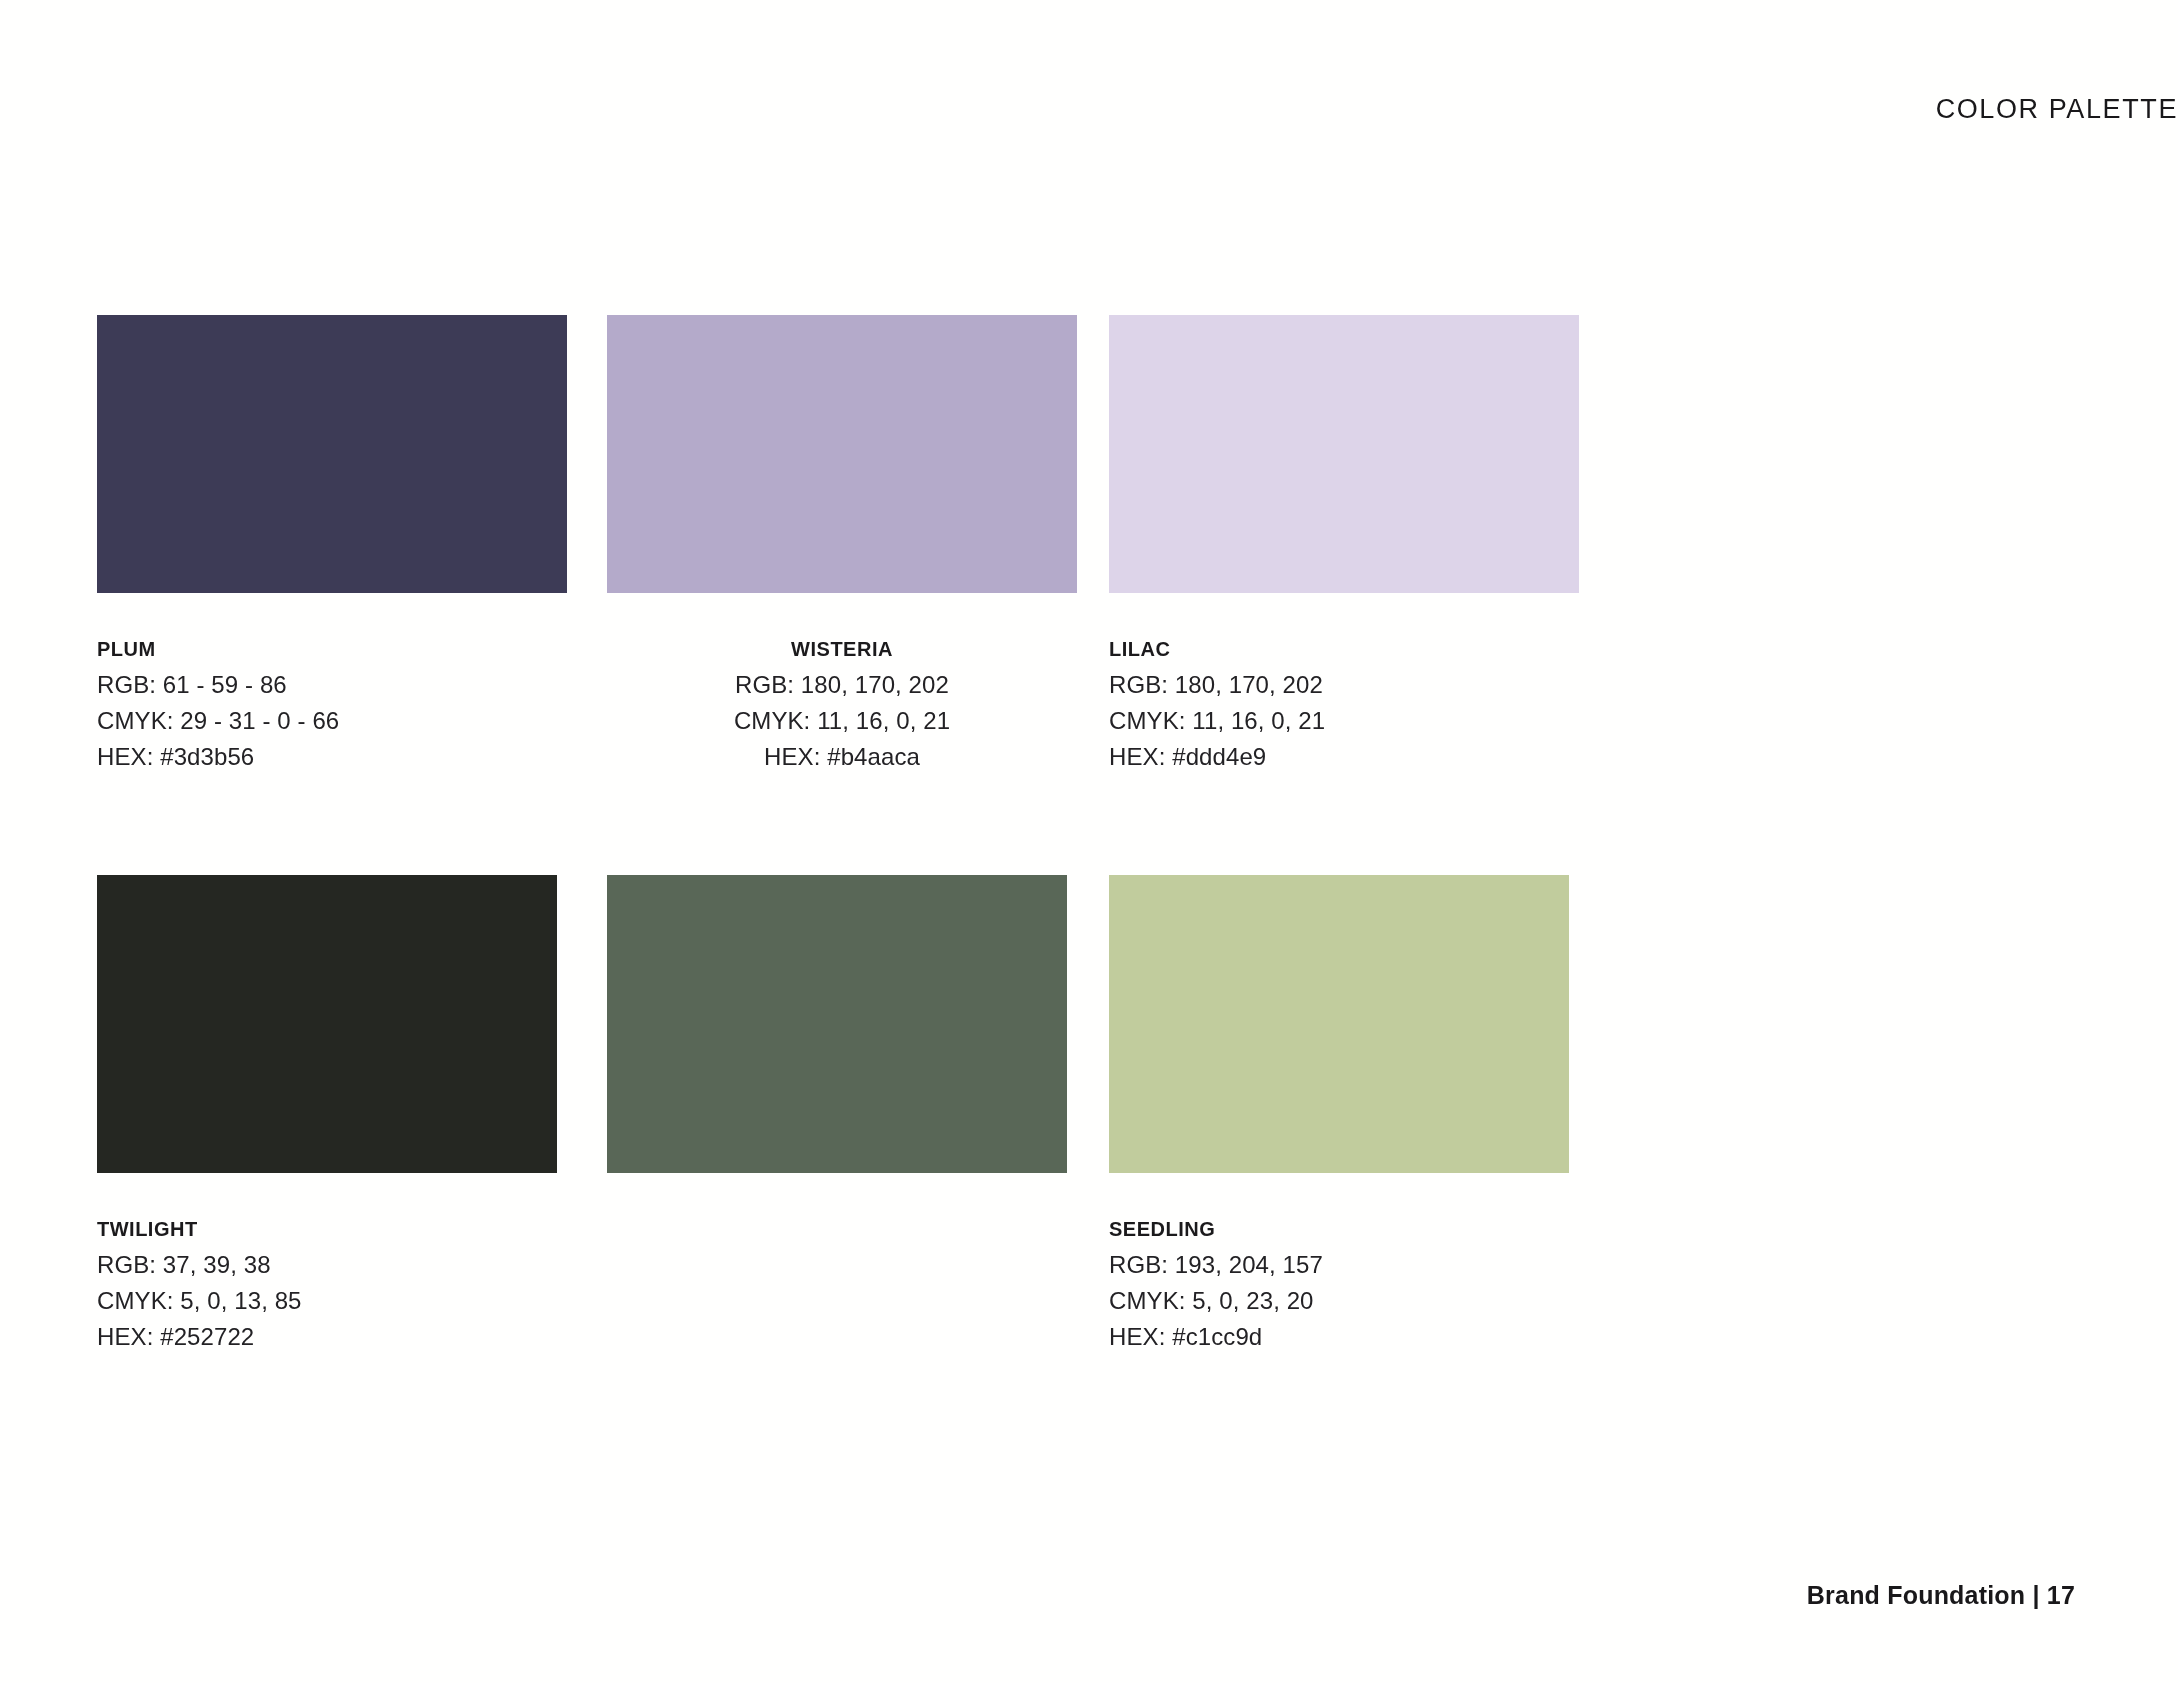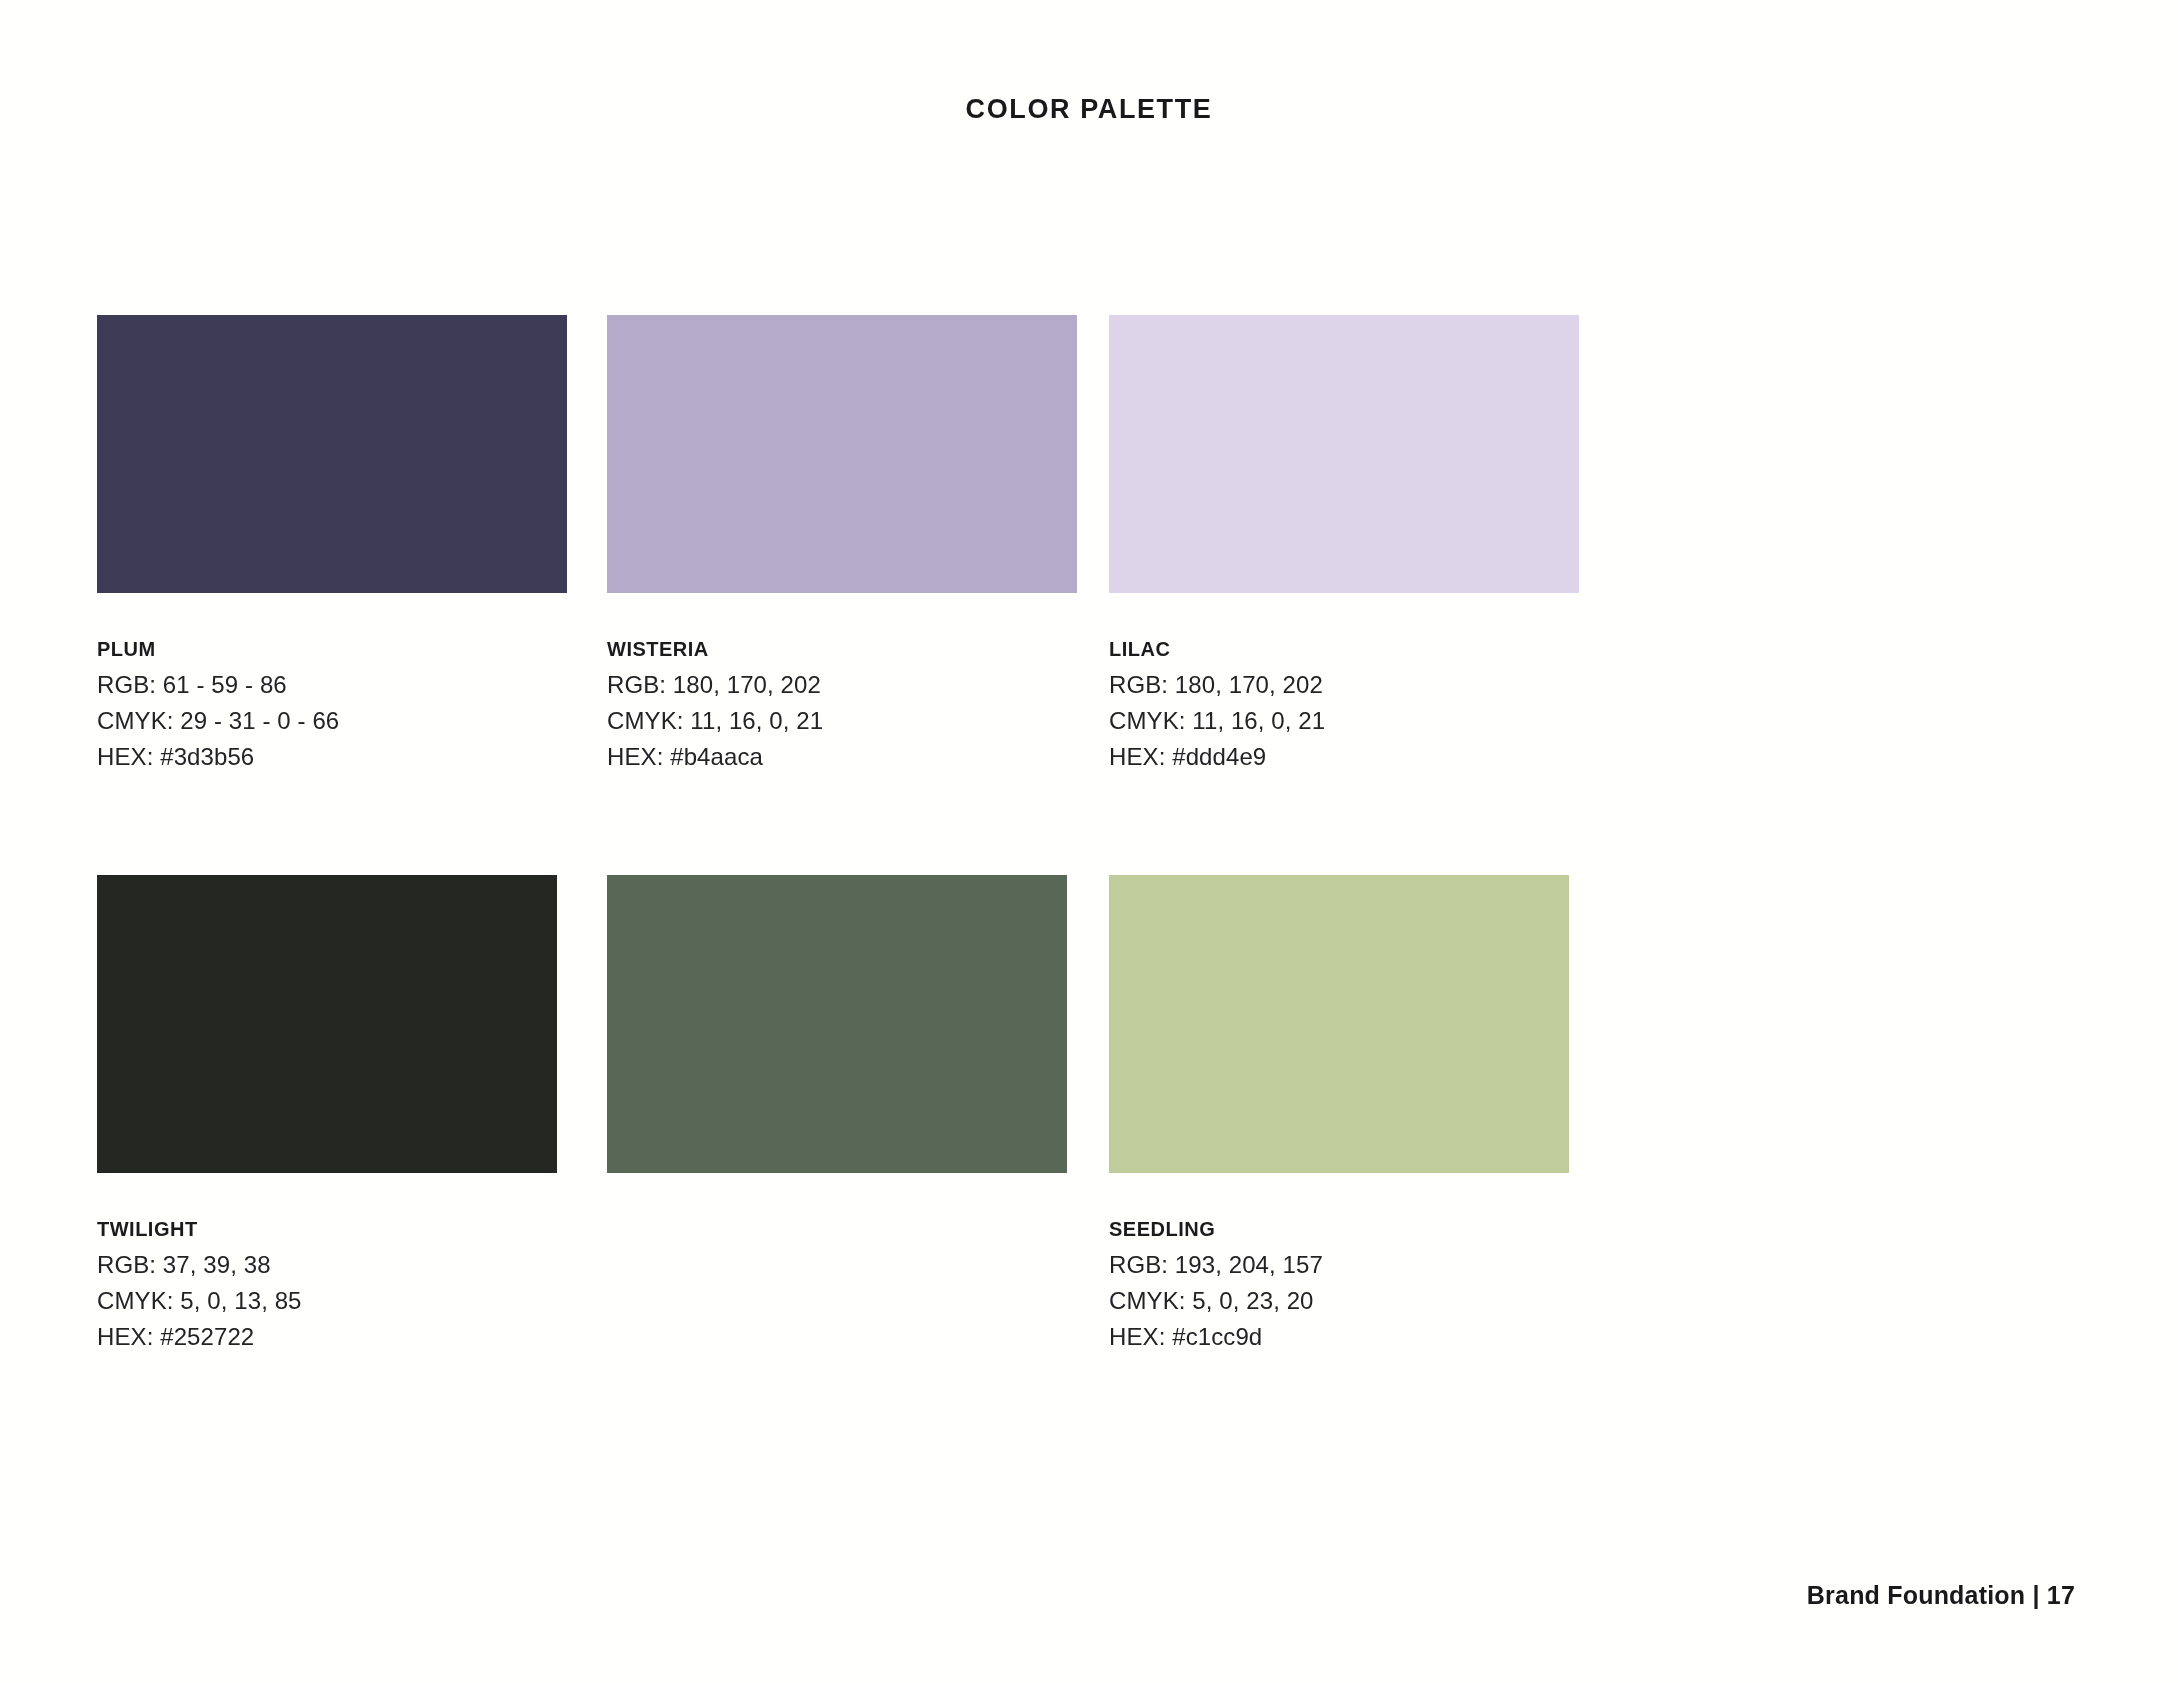--- a/index.html
+++ b/index.html
@@ -19,23 +19,23 @@
     position: absolute;
     inset: 0;
     background: #fffffe;
   }
   
   .page-title {
     position: absolute;
     top: 94px;
     left: 0;
     width: 2178px;
-    text-align: center;
+    text-align: right;
     font-size: 27px;
-    font-weight: bold;
+    font-weight: normal;
     letter-spacing: 1.6px;
     color: #19181a;
   }
   
   .palette {
     position: absolute;
     top: 315px;
     left: 97px;
     width: 1990px;
     text-decoration: underline;
@@ -47,21 +47,21 @@
   .swatch-row.row-1 { height: 560px; }
   .swatch-row.row-2 { height: 426px; padding-left: 14px; }
 
   .swatch-cell {
     position: absolute;
     top: 0;
   }
   
   .row-1 .swatch-cell { width: 470px; }
   .row-1 .c0 { left: 0px; }
-  .row-1 .c1 { left: 510px; }
+  .row-1 .c1 { left: 510px; text-align: center; }
   .row-1 .c2 { left: 1012px; }
 
   
   .row-2 .swatch-cell { width: 460px; }
   .row-2 .c0 { left: 0px; }
   .row-2 .c1 { left: 510px; }
   .row-2 .c2 { left: 1012px; }
   .row-2 .c3 { left: 1517px; }
 
   .swatch-chip {

